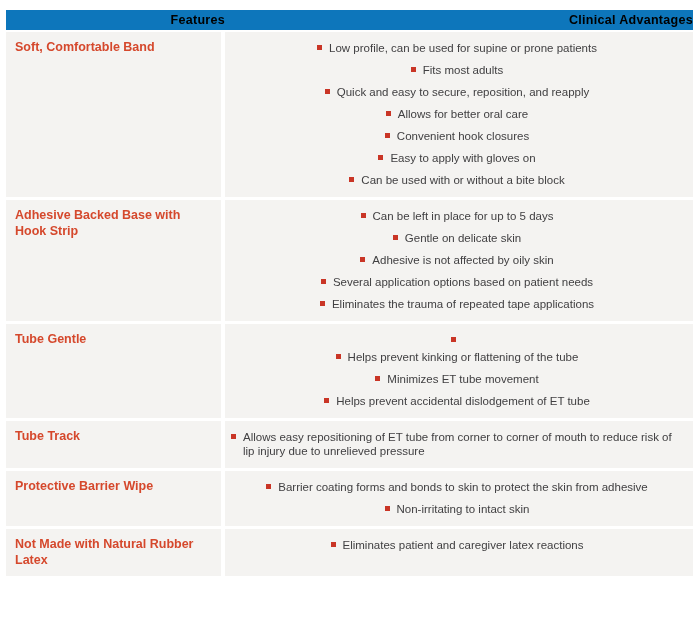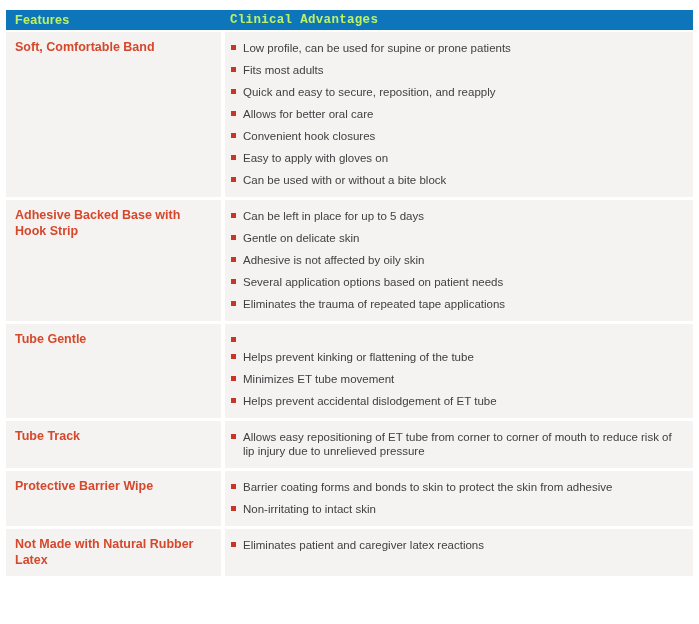--- a/index.html
+++ b/index.html
@@ -18,36 +18,36 @@
     width: 687px;
   }
   .thead {
     display: flex;
     align-items: center;
     background: var(--header-bg, #0d76bb);
     height: 20px;
     margin-bottom: 2px;
   }
   .th {
-    color: #bef264;
+    color: #000000;
     font-weight: bold;
     font-size: 12.5px;
     letter-spacing: 0.3px;
     white-space: nowrap;
+    text-align: right;
   }
   .th-features {
     width: 219px;
     padding-left: 9px;
     box-sizing: border-box;
     flex: none;
   }
   .th-adv {
     flex: 1;
     padding-left: 5px;
-    font-family: Liberation Mono, monospace;
   }
   .trow {
     display: flex;
     margin-bottom: 3px;
   }
   .cell-feature {
     width: 215px;
     flex: none;
     background: #f4f3f1;
     box-sizing: border-box;
@@ -68,20 +68,21 @@
     margin: 0;
     padding: 0;
   }
   .adv-item {
     display: flex;
     align-items: flex-start;
     margin-bottom: 8px;
     font-size: 11.5px;
     color: #414042;
     line-height: 14px;
+    justify-content: center;
   }
   .adv-item:last-child {
     margin-bottom: 0;
   }
   .bullet {
     width: 5px;
     height: 5px;
     background: #c93526;
     flex: none;
     margin: 4px 7px 0 0;

